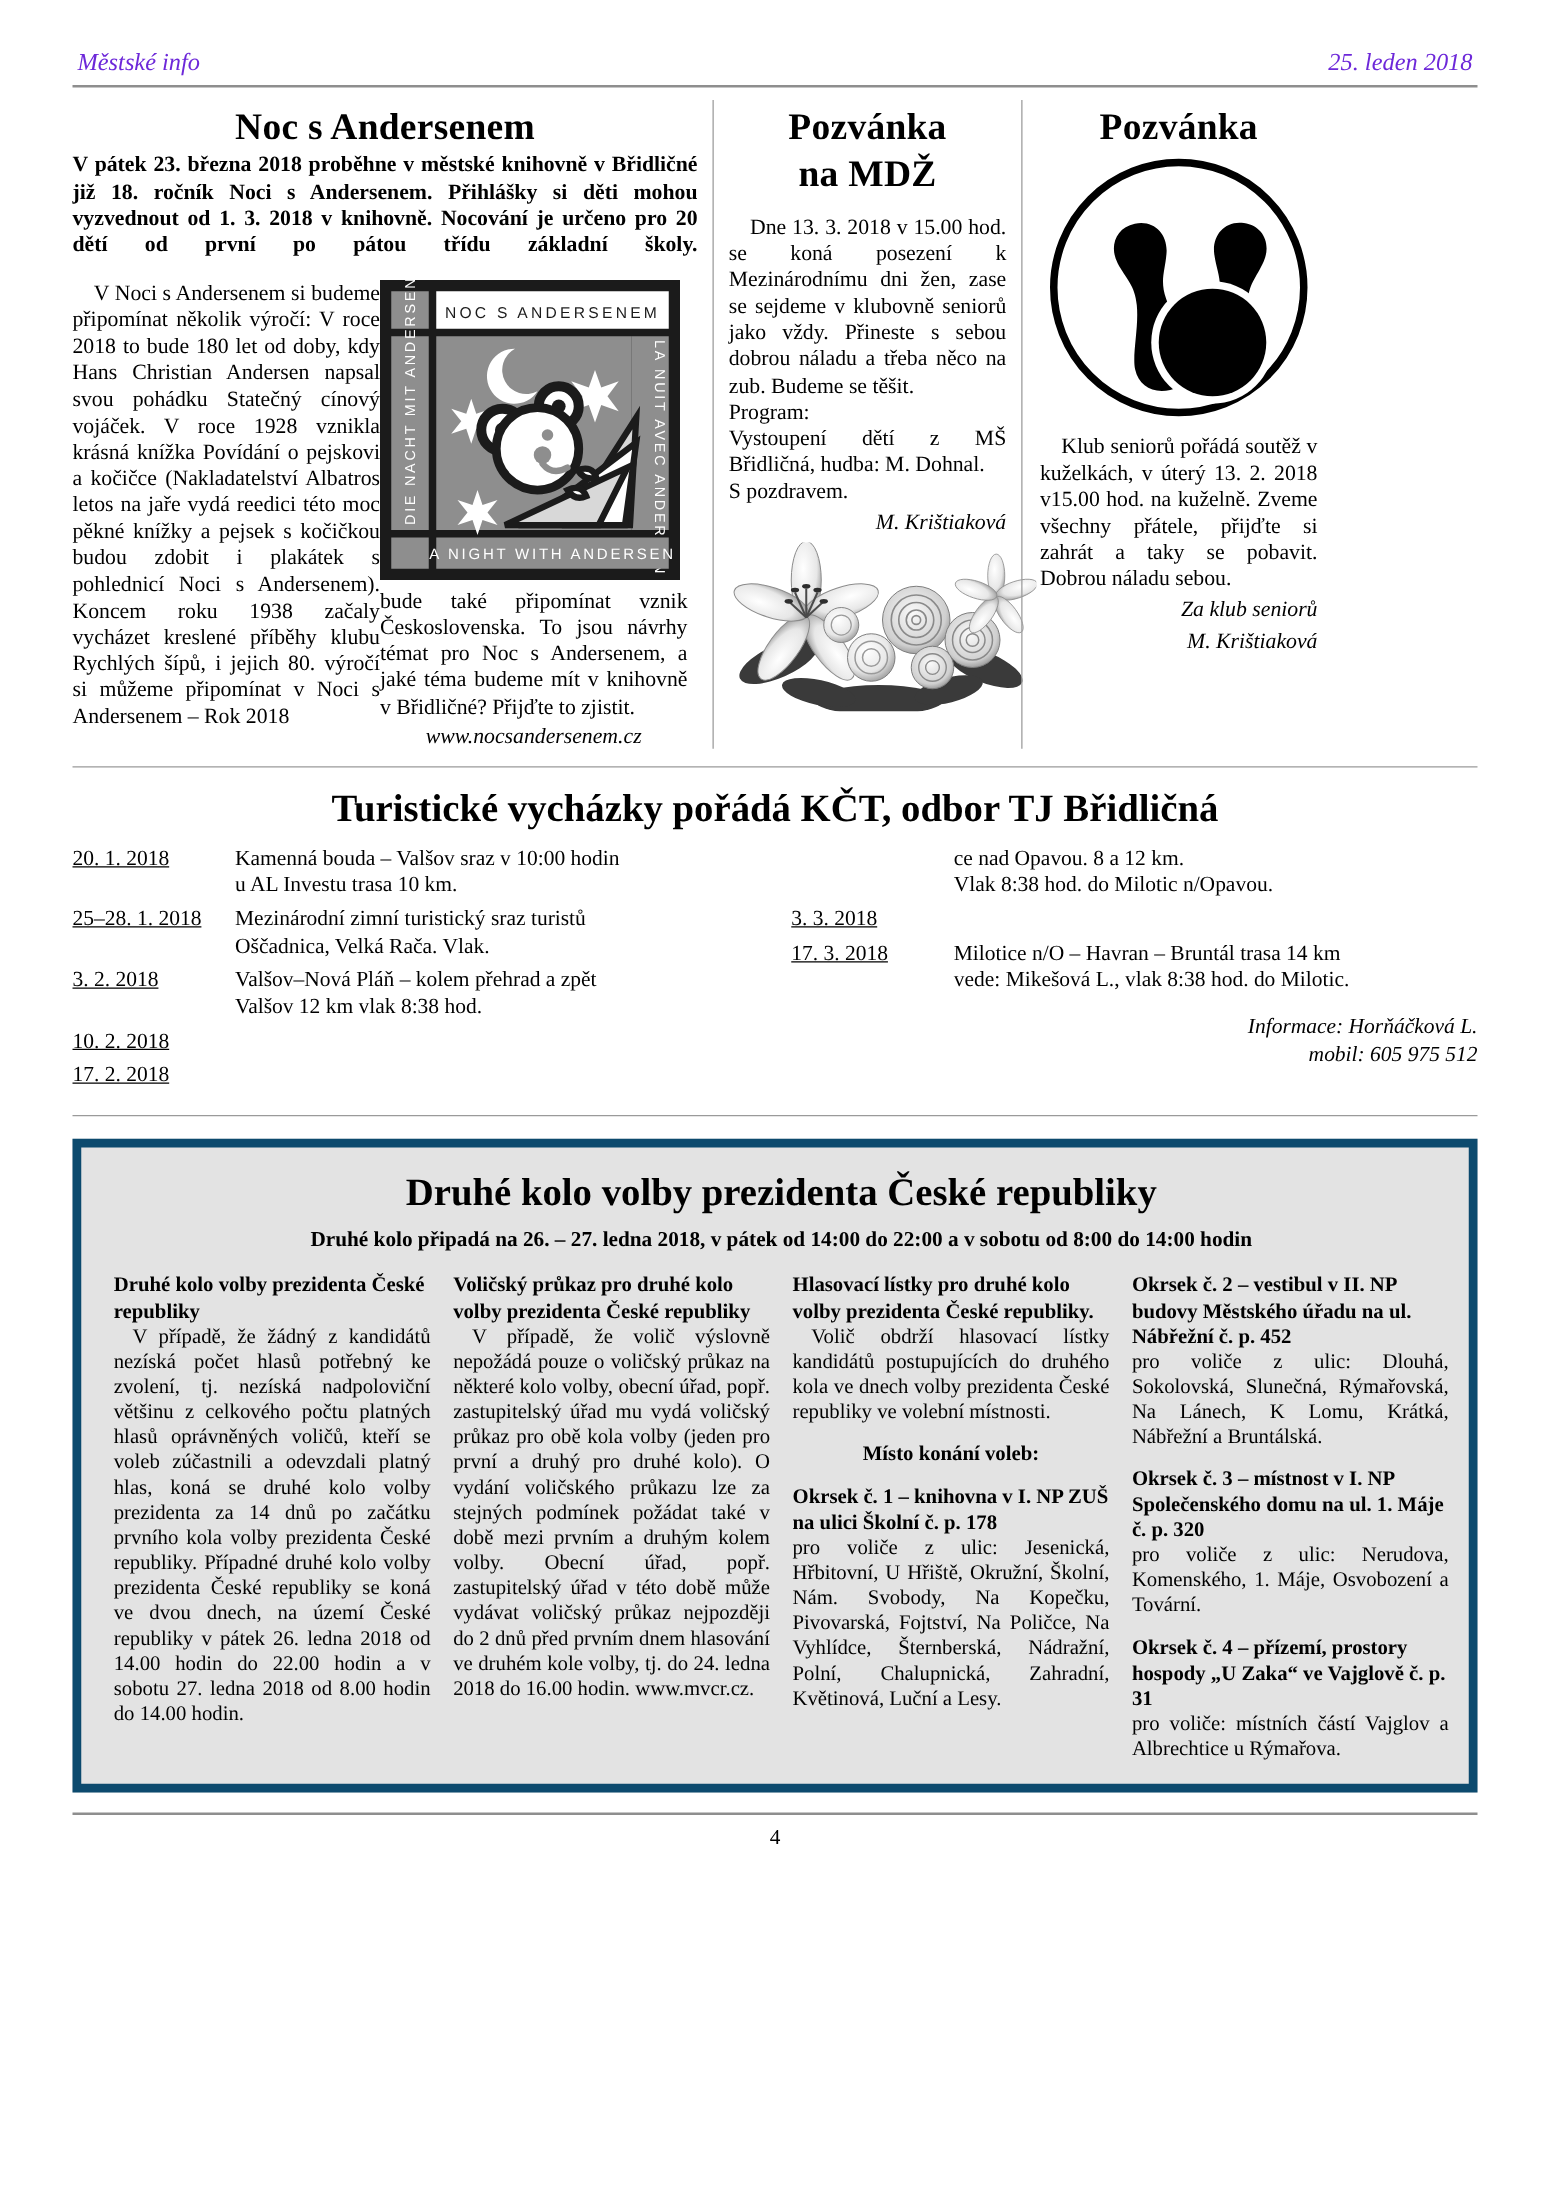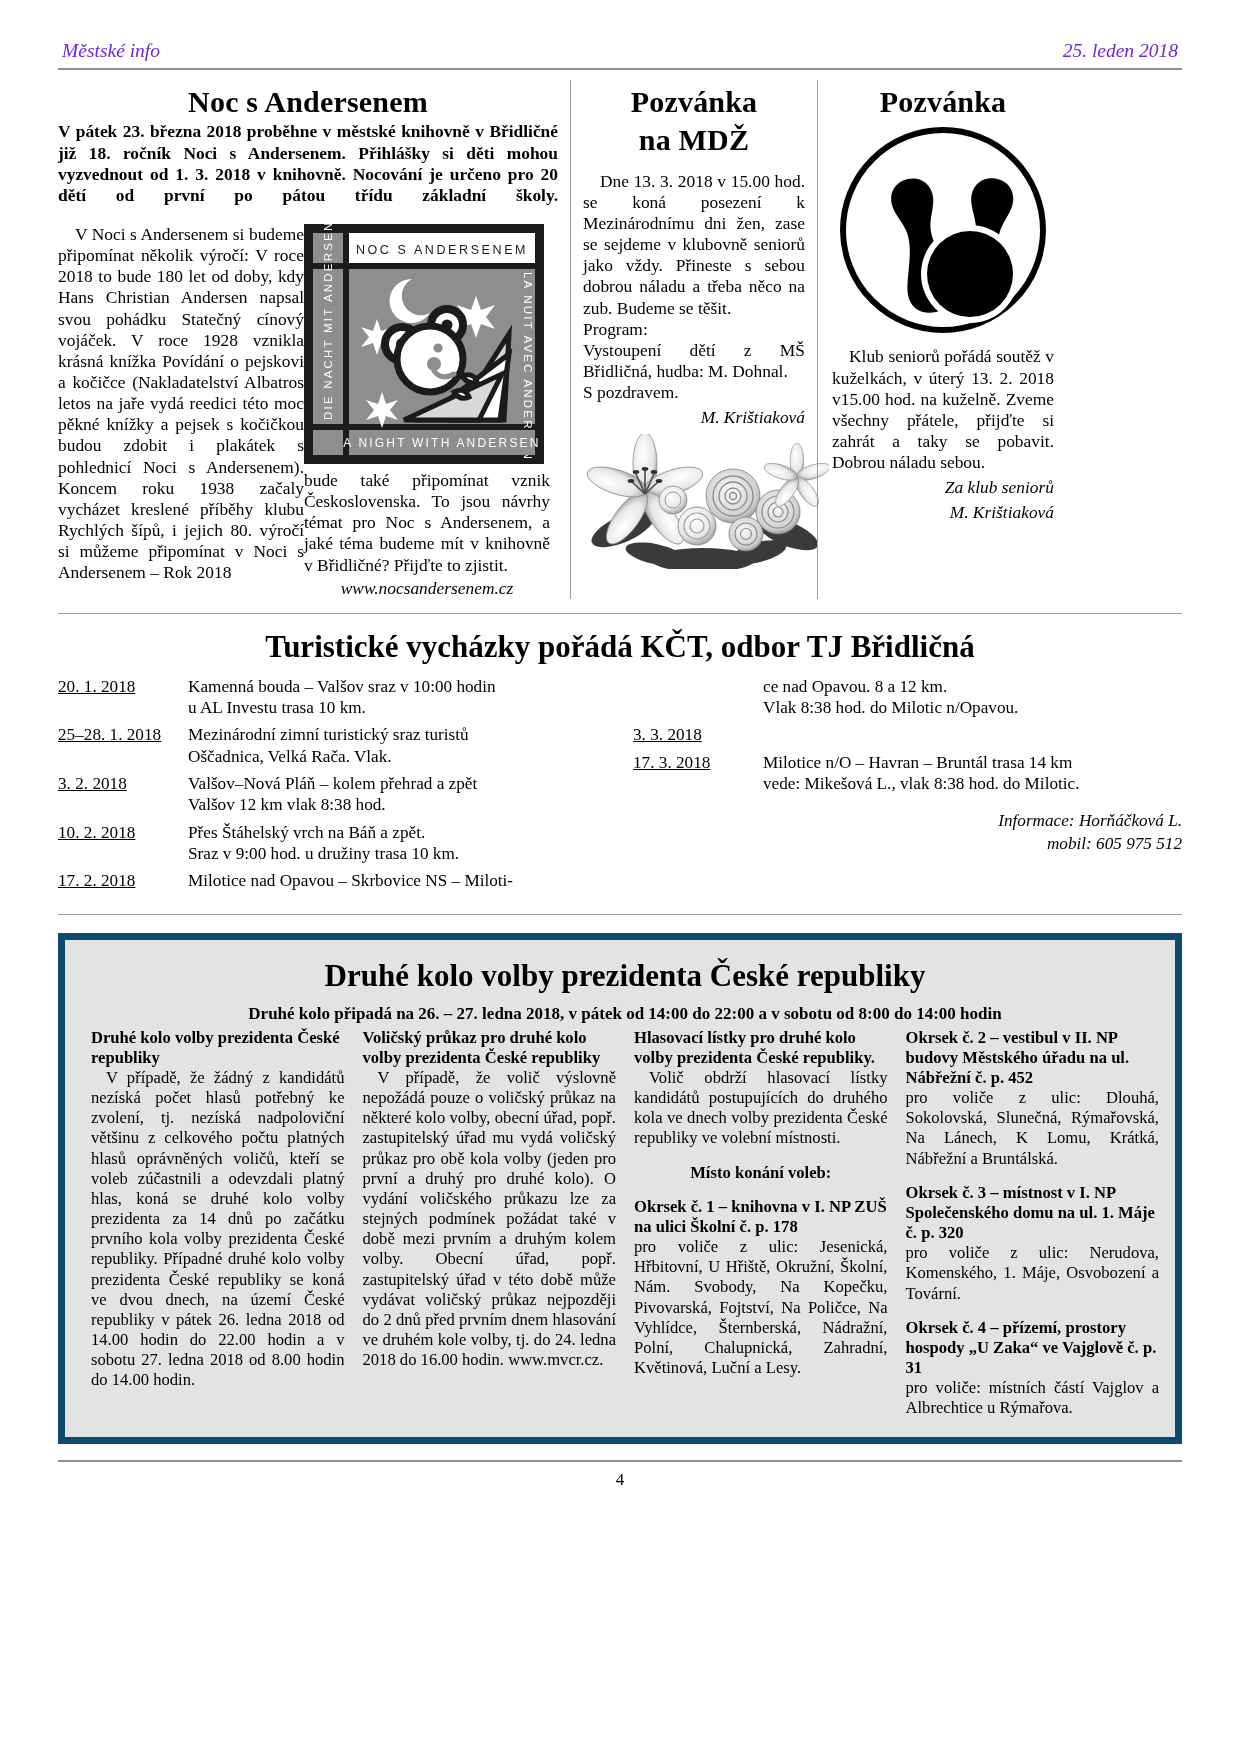--- a/index.html
+++ b/index.html
@@ -95,21 +95,21 @@
     margin-top:18px;
     background:#e3e3e3;
     border:7px solid #0c4a6e;
     padding:14px 16px 18px 26px;
     box-sizing:border-box;
   }
   h2.elect-title{
     font-size:31px;font-weight:700;text-align:center;margin:4px 0 10px 0;
   }
   .elect-sub{
-    font-size:17px;font-weight:700;text-align:center;margin:0 0 4px 0;
+    font-size:17px;font-weight:700;text-align:center;margin:0 0 16px 0;
   }
   .elect-cols{display:flex;gap:18px;}
   .ecol{width:calc(25% - 13.5px);font-size:16.6px;line-height:1.215;}
   .ecol p{margin:0;text-align:justify;hyphens:auto;}
   .ecol p.b{font-weight:700;text-align:left;}
   .ecol p.ind{text-indent:15px;}
   .ecol p.ctr{text-align:center;font-weight:700;}
   .gap{height:14px;}
 
   
@@ -339,30 +339,23 @@
         </div>
         <div class="kct-row">
           <div class="kct-date">3. 2. 2018</div>
           <div class="kct-txt">
               <div>Valšov–Nová Pláň – kolem přehrad a zpět
 Valšov 12 km vlak 8:38 hod.</div>
             </div>
         </div>
         <div class="kct-row">
           <div class="kct-date">10. 2. 2018</div>
-          <div class="kct-txt">
-              <div>Přes Štáhelský vrch na Báň a zpět.
-Sraz v 9:00 hod. u družiny trasa 10 km.</div>
-            </div>
         </div>
         <div class="kct-row">
           <div class="kct-date">17. 2. 2018</div>
-          <div class="kct-txt">
-              <div>Milotice nad Opavou – Skrbovice NS – Miloti-</div>
-            </div>
         </div>
       </div>
       <div class="kct-col">
         <div class="kct-row">
           <div class="kct-date"></div>
           <div class="kct-txt">
               <div>ce nad Opavou. 8 a 12 km.
 Vlak 8:38 hod. do Milotic n/Opavou.</div>
             </div>
         </div>

